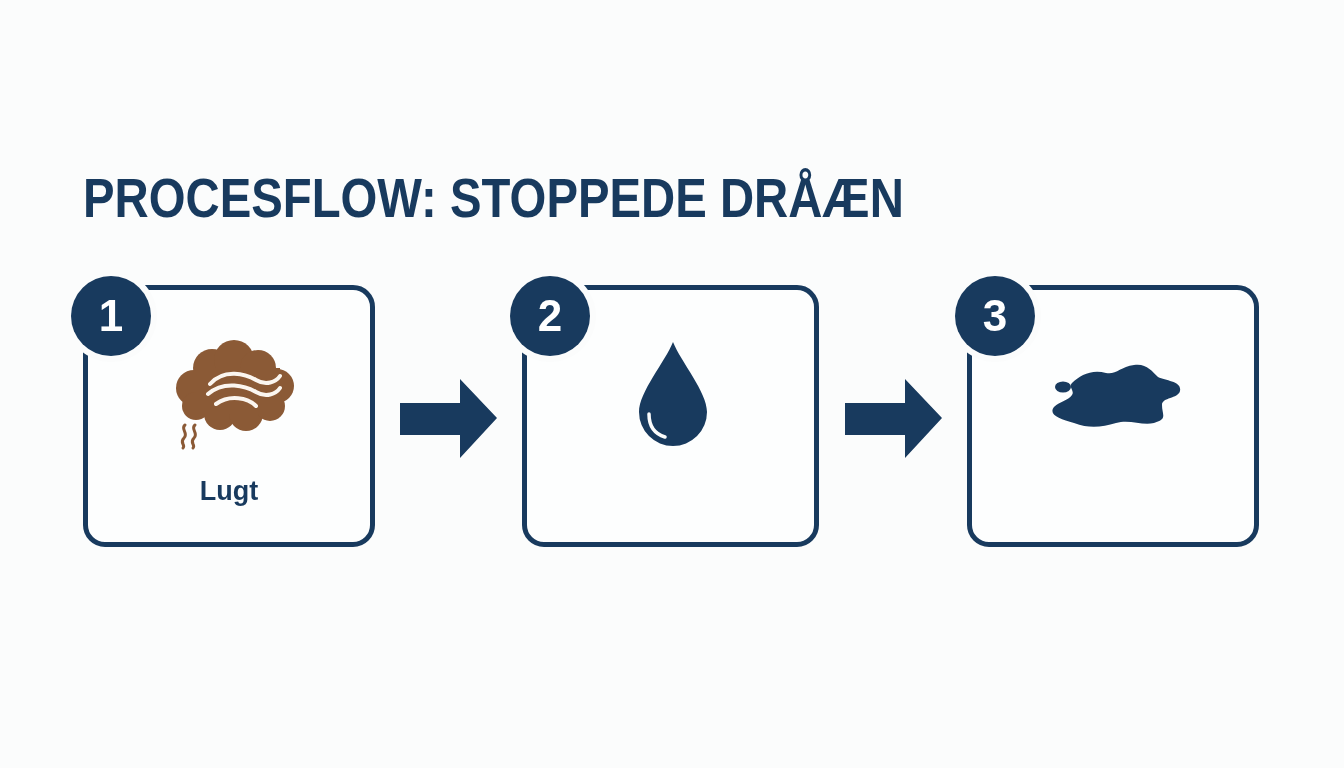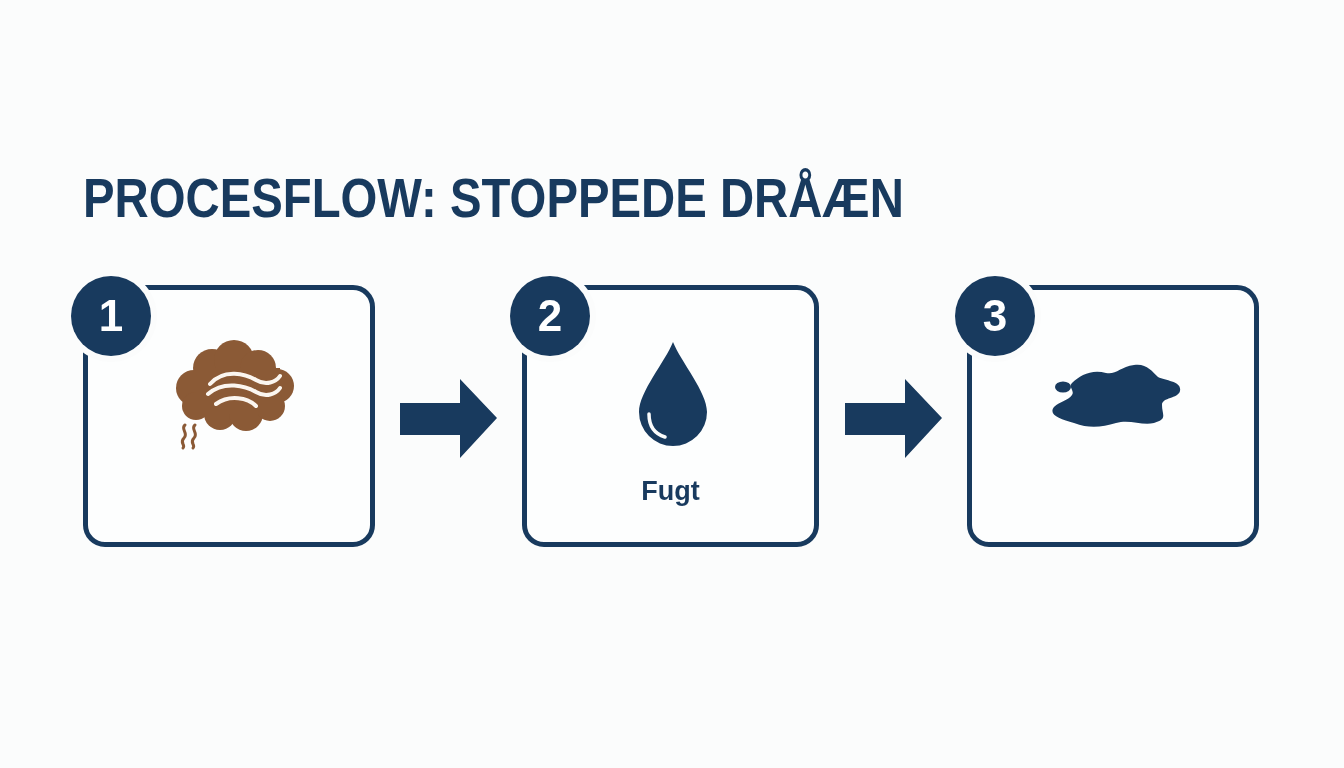--- a/index.html
+++ b/index.html
@@ -101,33 +101,33 @@
     <g fill="none" stroke="#fbf6f0" stroke-width="4" stroke-linecap="round">
       <path d="M38 46 C 52 30, 74 36, 84 42 S 104 44, 108 38"></path>
       <path d="M36 56 C 52 42, 74 48, 84 54 S 104 56, 108 50"></path>
       <path d="M44 66 C 58 56, 76 60, 84 68"></path>
     </g>
     <g fill="none" stroke="#8b5a36" stroke-width="3" stroke-linecap="round">
       <path d="M13 87 C 8 91, 17 95, 12 100 S 14 107, 11 110"></path>
       <path d="M23 87 C 18 91, 27 95, 22 100 S 24 107, 21 110"></path>
     </g>
   </svg>
+  <div class="label">Lugt</div>
 </div>
 
 <svg class="arrow" style="left:400px;" viewBox="0 0 98 80">
   <polygon points="0,24 60,24 60,0 97,39 60,79 60,56 0,56" fill="#183a5e"></polygon>
 </svg>
 
 <div class="step" style="left:522px; width:297px;">
   <div class="badge">2</div>
   <svg class="icon" style="left:110px; top:50px;" width="72" height="108" viewBox="0 0 72 108">
     <path d="M36 2 C 28 22, 2 52, 2 72 A 34 34 0 0 0 70 72 C 70 52, 44 22, 36 2 Z" fill="#183a5e"></path>
     <path d="M12 74 C 12 86, 18 94, 28 97" fill="none" stroke="#fbfcfc" stroke-width="3.5" stroke-linecap="round"></path>
   </svg>
-  <div class="label">Fugt</div>
 </div>
 
 <svg class="arrow" style="left:845px;" viewBox="0 0 98 80">
   <polygon points="0,24 60,24 60,0 97,39 60,79 60,56 0,56" fill="#183a5e"></polygon>
 </svg>
 
 <div class="step" style="left:967px; width:292px;">
   <div class="badge">3</div>
   <svg class="icon" style="left:78px; top:73px;" width="135" height="70" viewBox="0 0 135 70">
     <g fill="#183a5e">

